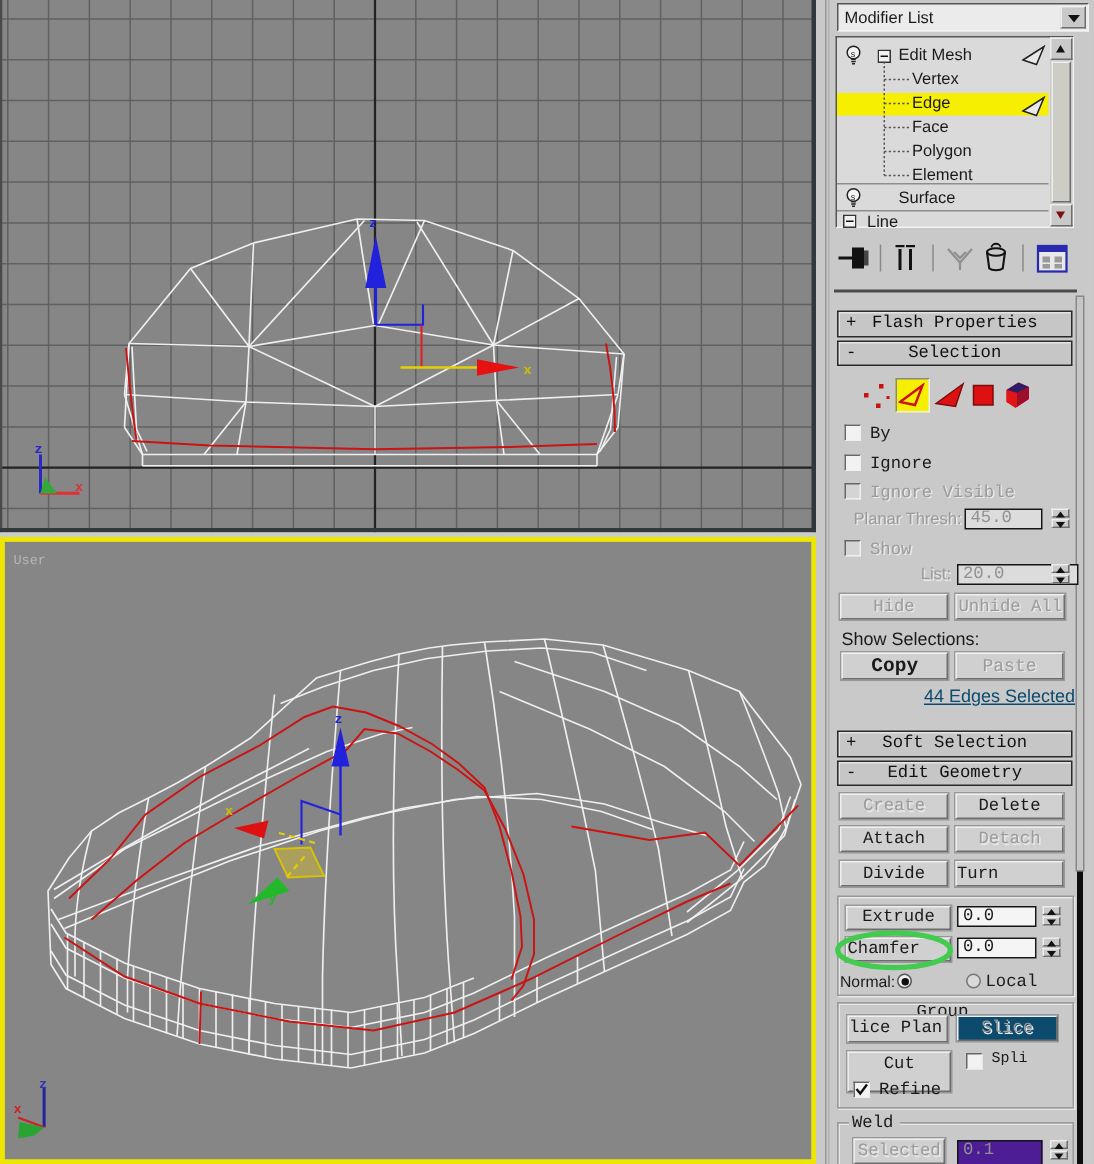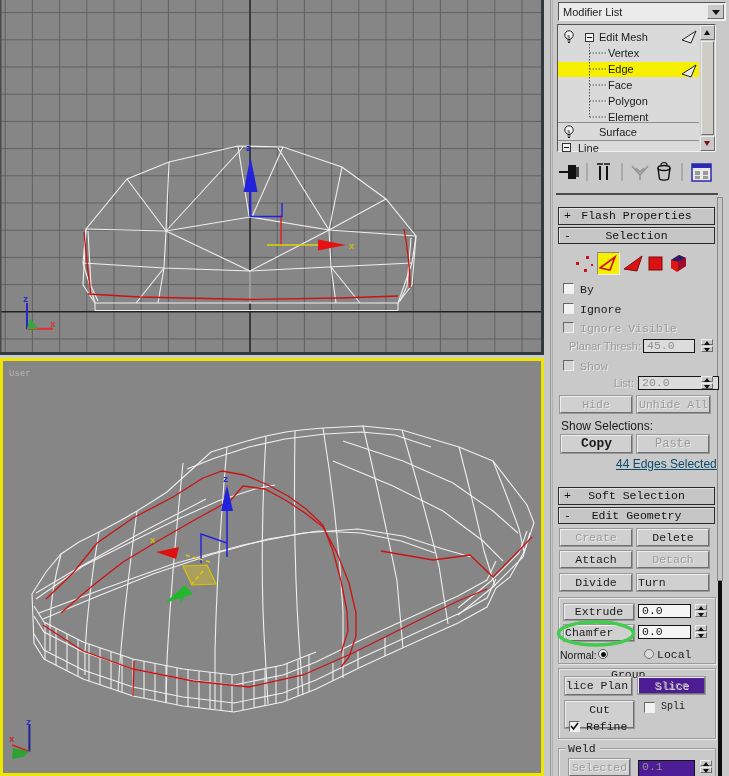--- a/index.html
+++ b/index.html
@@ -374,21 +374,21 @@
     <div style="position:absolute;left:598px;top:649px;width:10px;height:10px;border-radius:50%;background:#f0f0f0;border:1px solid #555;box-sizing:border-box;"></div>
     <div style="position:absolute;left:600.5px;top:651.5px;width:5px;height:5px;border-radius:50%;background:#111;"></div>
     <div style="position:absolute;left:611px;top:668px;font-family:'Liberation Mono',monospace;font-size:11.5px;color:#1a1a1a;white-space:nowrap;">Group</div>
     <div style="position:absolute;left:644px;top:649px;width:10px;height:10px;border-radius:50%;background:#d9d9d9;border:1px solid #777;box-sizing:border-box;"></div>
     <div style="position:absolute;left:657px;top:648px;font-family:'Liberation Mono',monospace;font-size:11.5px;color:#1a1a1a;white-space:nowrap;">Local</div>
     <svg width="86" height="32" style="position:absolute;left:553px;top:618px;pointer-events:none">
       <ellipse cx="43" cy="15.5" rx="37.5" ry="11.5" fill="none" stroke="#42cb4e" stroke-width="3.5"></ellipse>
     </svg>
     <div style="position:absolute;left:558px;top:668px;width:158px;height:71px;border:1px solid #9a9a9a;box-shadow:1px 1px 0 #e8e8e8 inset, 1px 1px 0 #e8e8e8;box-sizing:border-box;"></div>
     <div style="position:absolute;left:565px;top:677px;width:67px;height:18px;background:#d0d0d0;border:1px solid;border-color:#f0f0f0 #6e6e6e #6e6e6e #ededed;box-shadow:0 0 0 1px #989898;box-sizing:border-box;font-family:'Liberation Mono',monospace;font-size:11.5px;color:#1a1a1a;text-align:left;line-height:16px;overflow:hidden;white-space:nowrap;">lice Plan</div>
-    <div style="position:absolute;left:638px;top:677px;width:67px;height:17px;background:#4c1d95;border:1px solid;border-color:#f0f0f0 #6e6e6e #6e6e6e #ededed;box-shadow:0 0 0 1px #989898;box-sizing:border-box;font-family:'Liberation Mono',monospace;font-size:11.5px;color:#9b9b9b;text-shadow:1px 1px 0 #e9e9e9;text-align:center;line-height:15px;overflow:hidden;white-space:nowrap;">Slice</div>
+    <div style="position:absolute;left:638px;top:677px;width:67px;height:17px;background:#0c4a6e;border:1px solid;border-color:#f0f0f0 #6e6e6e #6e6e6e #ededed;box-shadow:0 0 0 1px #989898;box-sizing:border-box;font-family:'Liberation Mono',monospace;font-size:11.5px;color:#9b9b9b;text-shadow:1px 1px 0 #e9e9e9;text-align:center;line-height:15px;overflow:hidden;white-space:nowrap;">Slice</div>
     <div style="position:absolute;left:565px;top:701px;width:69px;height:27px;background:#d0d0d0;border:1px solid;border-color:#f0f0f0 #6e6e6e #6e6e6e #ededed;box-shadow:0 0 0 1px #989898;box-sizing:border-box;font-family:'Liberation Mono',monospace;font-size:11.5px;color:#1a1a1a;text-align:center;line-height:15px;overflow:hidden;white-space:nowrap;">Cut</div>
     <div style="position:absolute;left:644px;top:702px;width:11px;height:11px;background:#f2f2f2;border:1px solid;border-color:#666 #efefef #efefef #666;box-sizing:border-box;"></div>
     <div style="position:absolute;left:661px;top:701px;font-family:'Liberation Mono',monospace;font-size:10px;color:#1a1a1a;white-space:nowrap;">Spli</div>
     <div style="position:absolute;left:569px;top:721px;width:11px;height:11px;background:#f2f2f2;border:1px solid;border-color:#666 #efefef #efefef #666;box-sizing:border-box;">
       <svg width="9" height="9" style="position:absolute;left:0;top:0">
         <path d="M1,4 L3.5,7 L8,1" stroke="#111" stroke-width="1.6" fill="none"></path>
       </svg>
     </div>
     <div style="position:absolute;left:586px;top:720px;font-family:'Liberation Mono',monospace;font-size:11.5px;color:#1a1a1a;white-space:nowrap;">Refine</div>
     <div style="position:absolute;left:558px;top:748px;width:158px;height:28px;border:1px solid #9a9a9a;border-bottom:none;box-shadow:1px 1px 0 #e8e8e8 inset;box-sizing:border-box;"></div>

